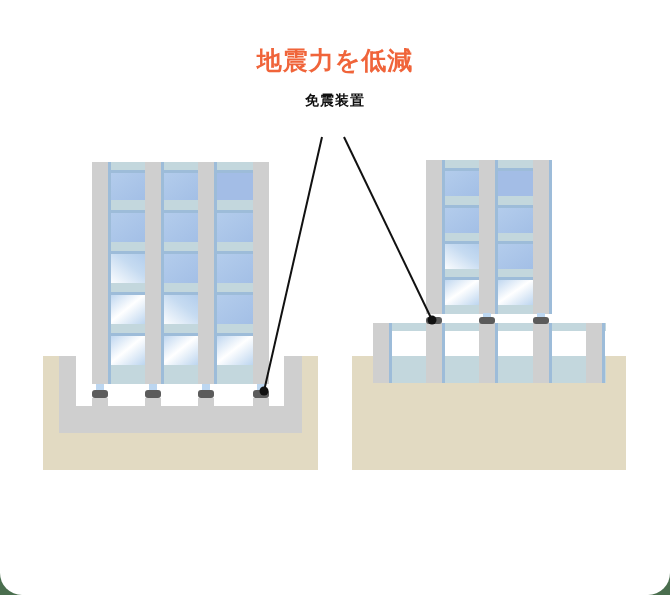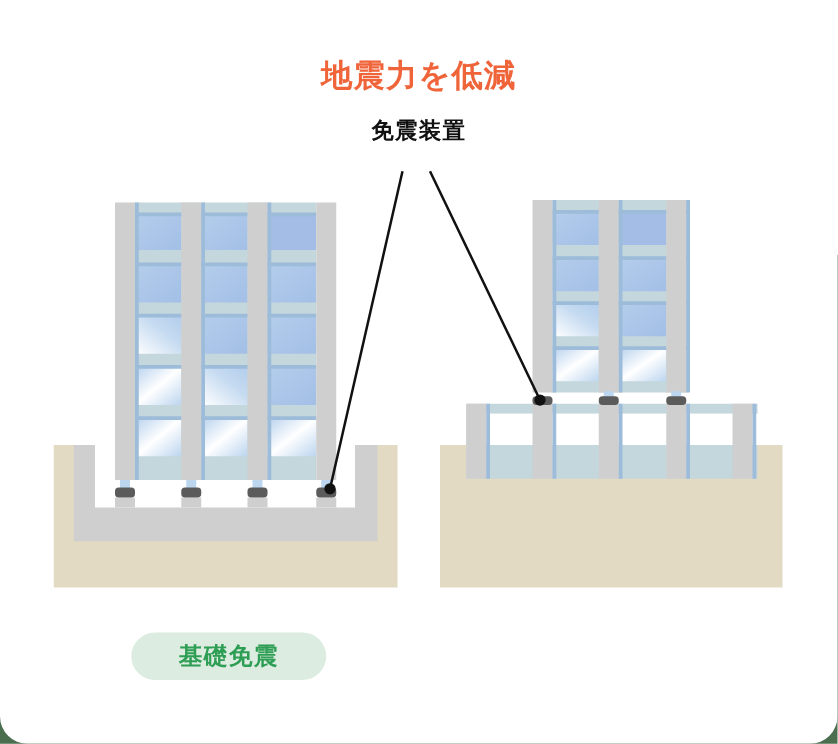--- a/index.html
+++ b/index.html
@@ -3,21 +3,21 @@
 <meta charset="utf-8">
 <style>
   html, body { margin:0; padding:0; }
   body { width:670px; height:595px; background:#4a6e4e; position:relative; overflow:hidden;
          font-family:"DejaVu Sans", "Liberation Sans", sans-serif; }
   .card { position:absolute; left:0; top:0; width:670px; height:595px; background:#ffffff;
           border-radius:0 0 22px 22px; overflow:hidden; }
   .title { position:absolute; left:0; width:670px; top:44px; text-align:center; color:#f0643a;
            font-size:25px; font-weight:bold; letter-spacing:1px; }
   .subtitle { position:absolute; left:0; width:670px; top:92px; text-align:center; color:#111;
-              font-size:18px; font-weight:bold; letter-spacing:1px; }
+              font-size:14px; font-weight:bold; letter-spacing:1px; }
   svg.diagram { position:absolute; left:0; top:0; }
   .pill { position:absolute; top:506px; height:38px; border-radius:19px; background:#dcece0;
           color:#2e9e55; font-weight:bold; font-size:19px; display:flex; align-items:center;
           justify-content:center; letter-spacing:1px; }
 </style>
 </head>
 <body>
 
 <div class="card">
 
@@ -164,14 +164,13 @@
     </g>
 
     <g stroke="#111" stroke-width="2" fill="none">
       <line x1="322" y1="137" x2="264" y2="391"></line>
       <line x1="344" y1="137" x2="432" y2="320"></line>
     </g>
     <circle cx="264" cy="391" r="4.5" fill="#111"></circle>
     <circle cx="432" cy="320" r="4.5" fill="#111"></circle>
   </svg>
 
-  <div class="pill" style="left:105px; width:156px;">基礎免震</div>
 </div>
 
 </body></html>

